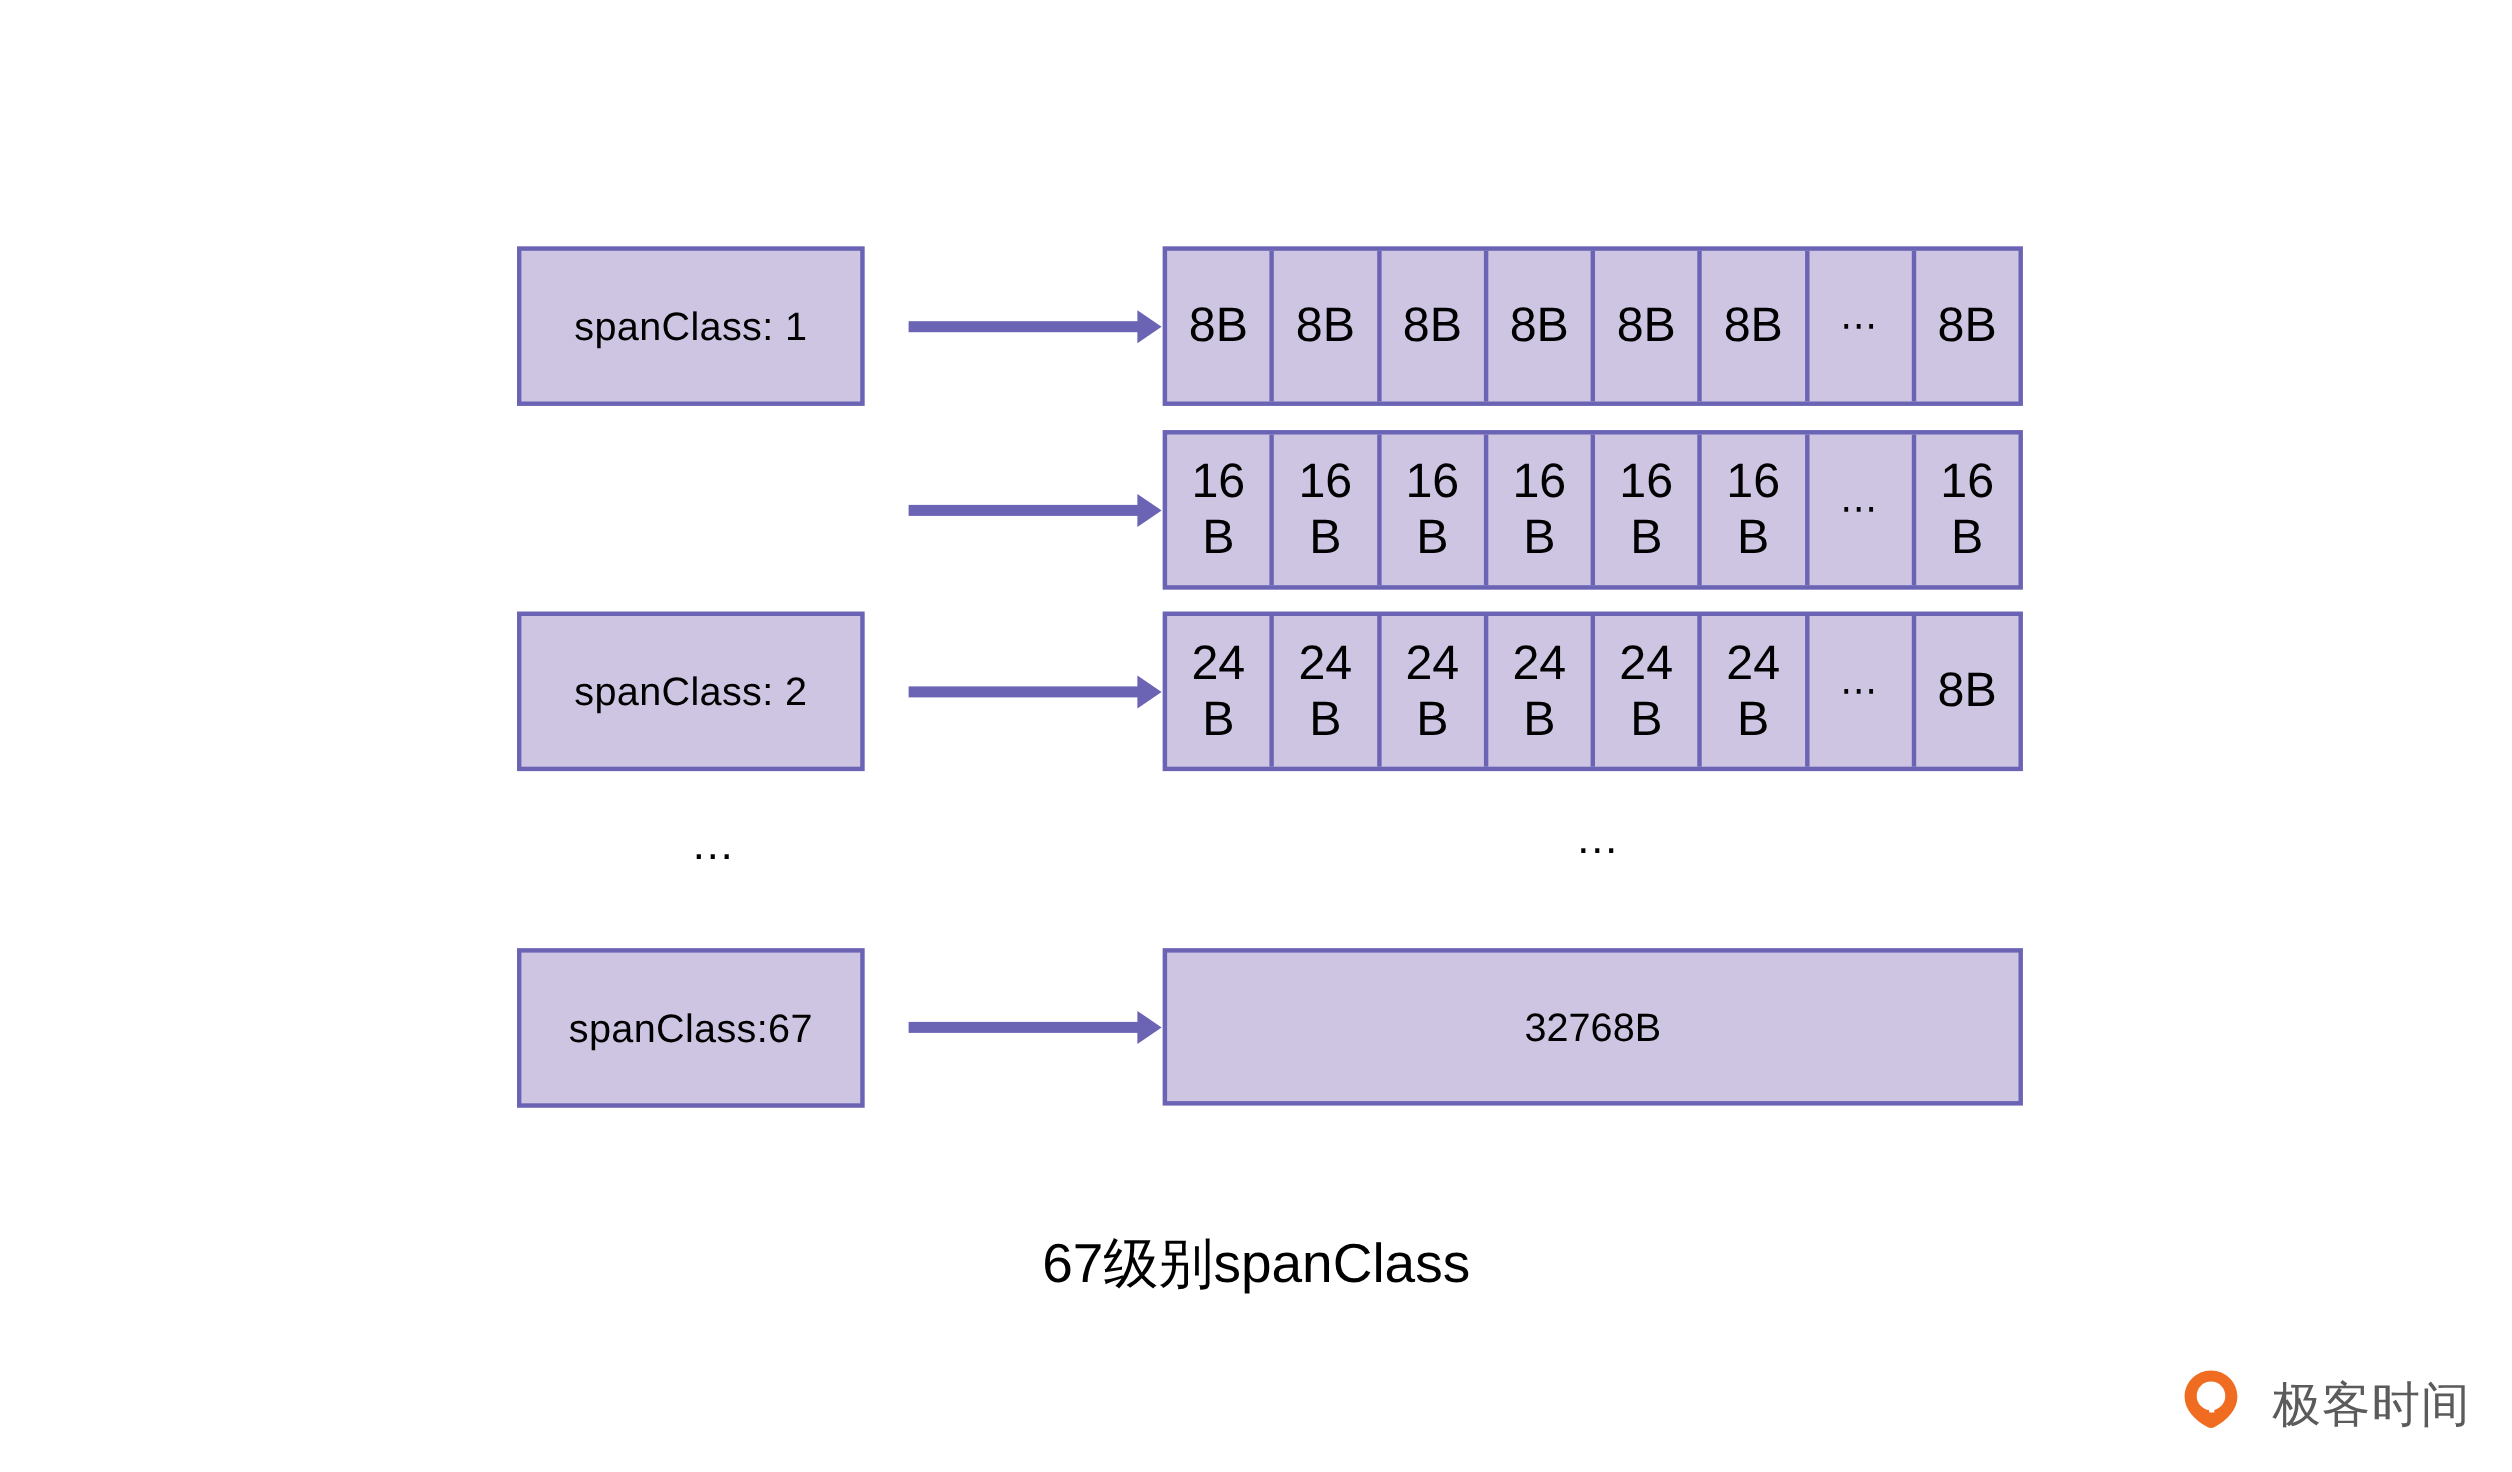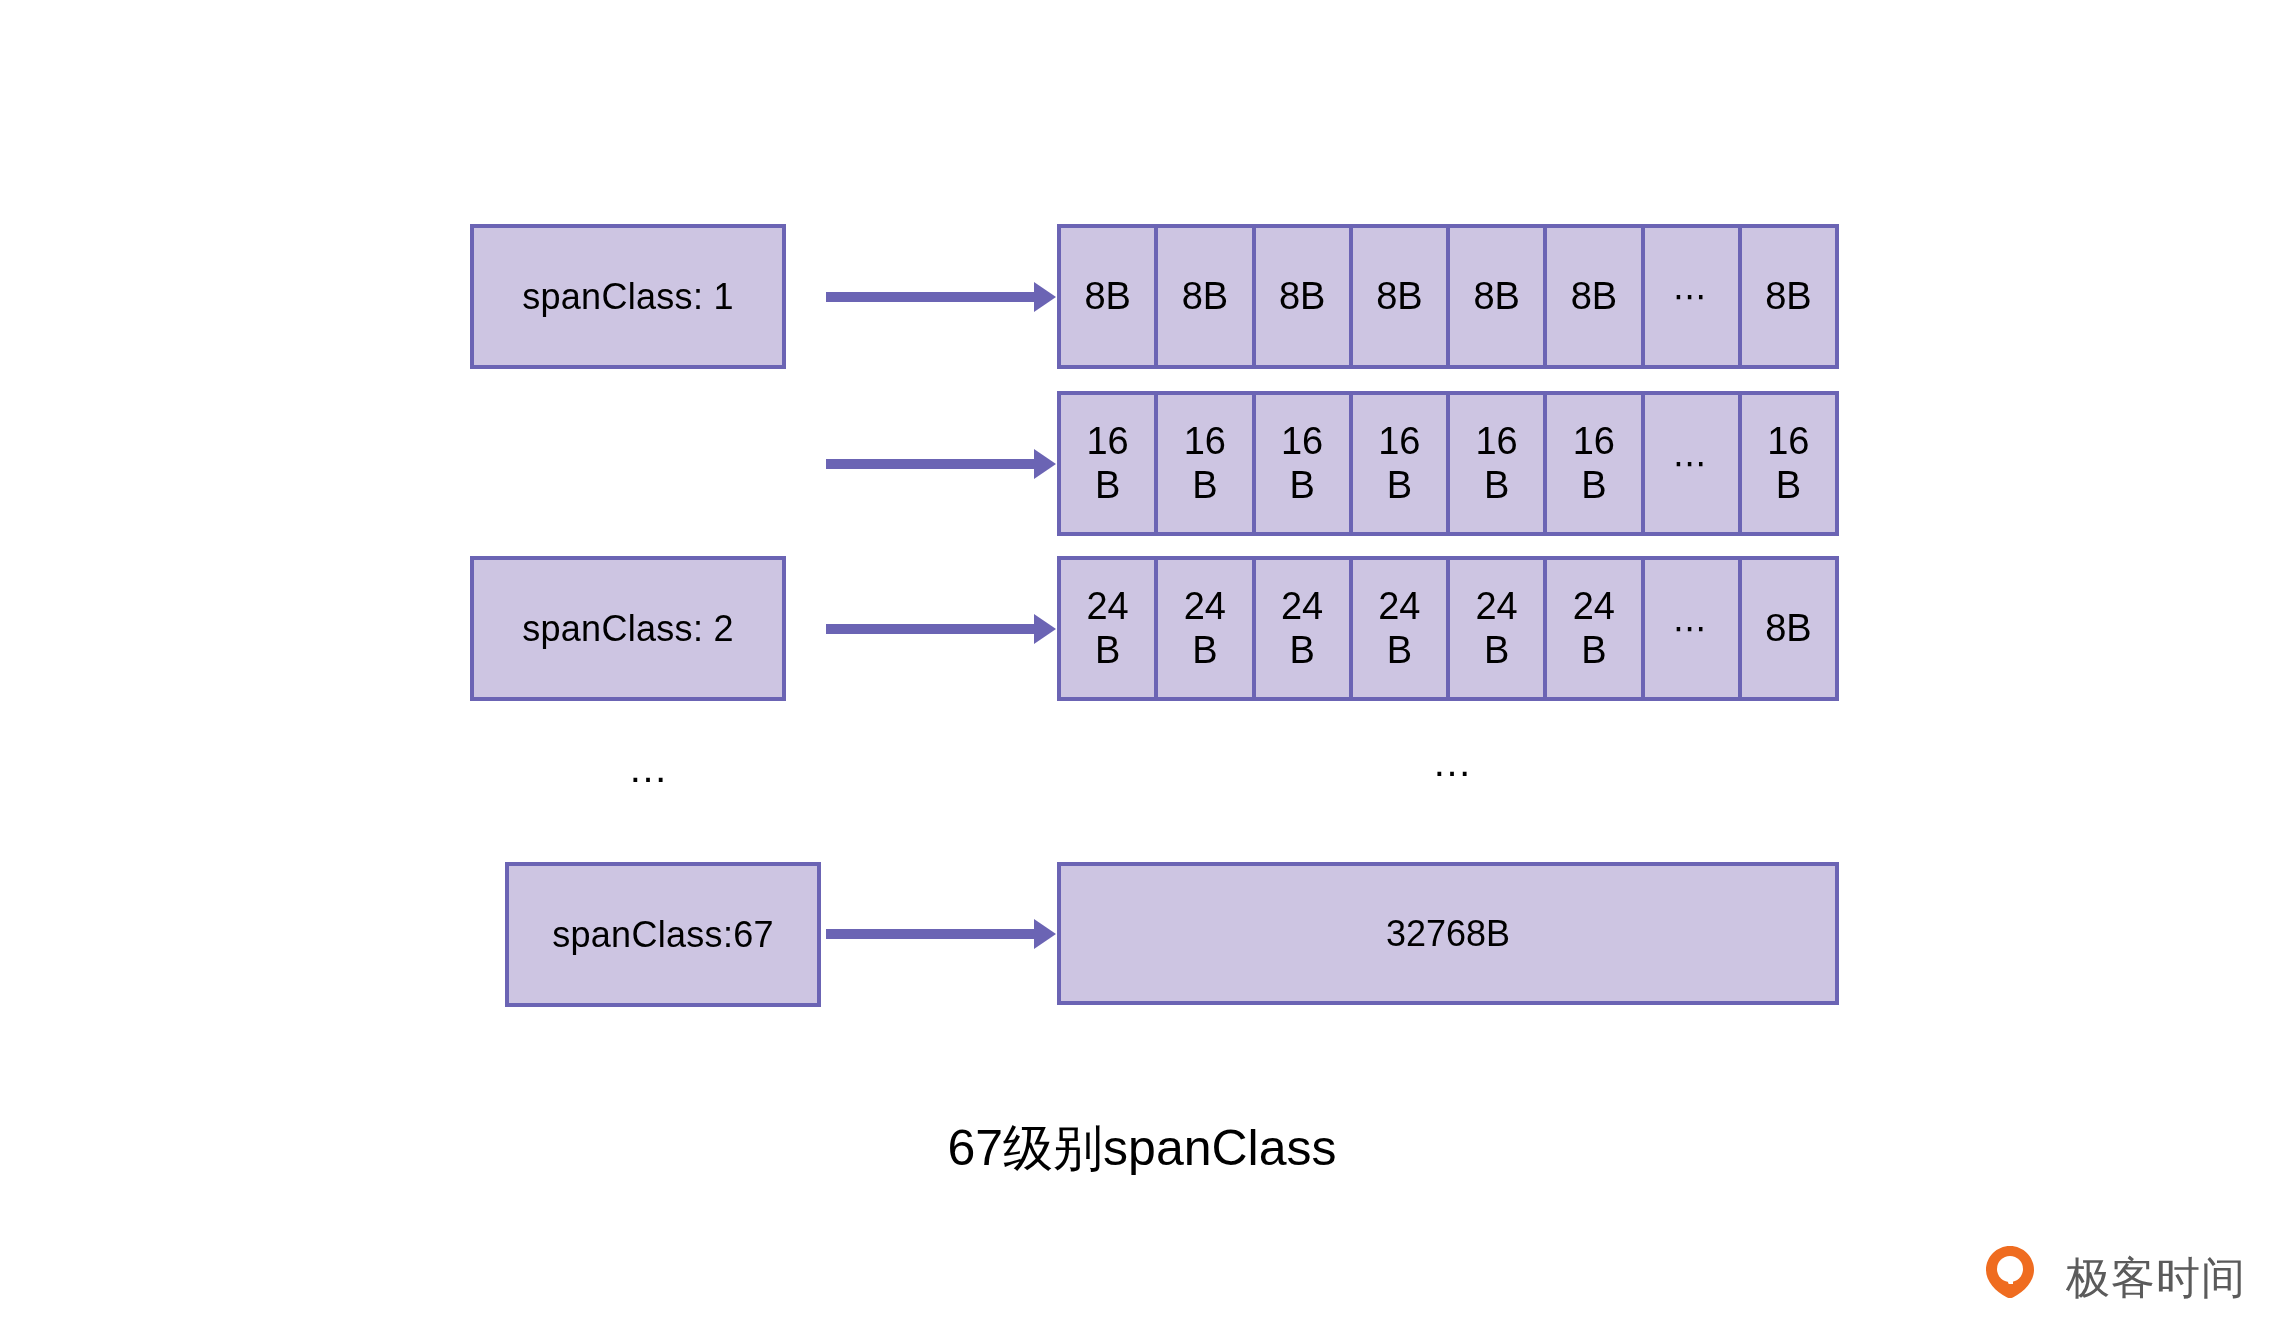--- a/index.html
+++ b/index.html
@@ -43,21 +43,21 @@
     letter-spacing: 0.3px;
   }
   .class-box .label {
     line-height: 1;
     white-space: nowrap;
   }
 
   .class-row-1 { top: 224px; }
   .class-row-2 { top: 391px; }
   .class-row-3 { top: 556px; }
-  .class-row-last { top: 862px; margin-left: 35px; }
+  .class-row-last { top: 862px; }
 
   
   .strip {
     position: absolute;
     box-sizing: border-box;
     left: 1057px;
     width: 782px;
     height: 145px;
     border: 4px solid #6b64b4;
     background: #cdc5e2;
@@ -68,21 +68,21 @@
   .strip-row-3 { top: 556px; }
 
   .cell {
     flex: 1 1 0;
     box-sizing: border-box;
     border-right: 4px solid #6b64b4;
     display: flex;
     align-items: center;
     justify-content: center;
     text-align: center;
-    font-size: 38px;
+    font-size: 44px;
     line-height: 1.15;
     white-space: pre-line;
   }
   .cell:last-child { border-right: none; }
   .cell.ellipsis {
     font-size: 34px;
     letter-spacing: 3px;
   }
 
   

